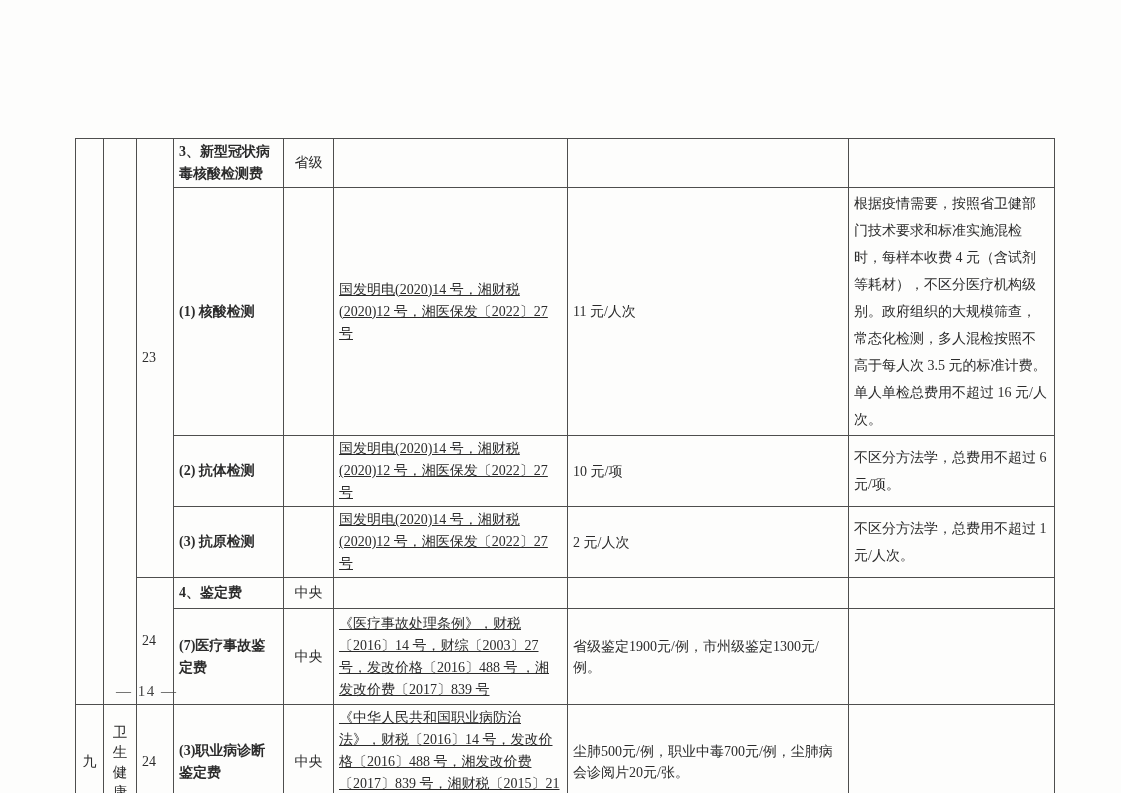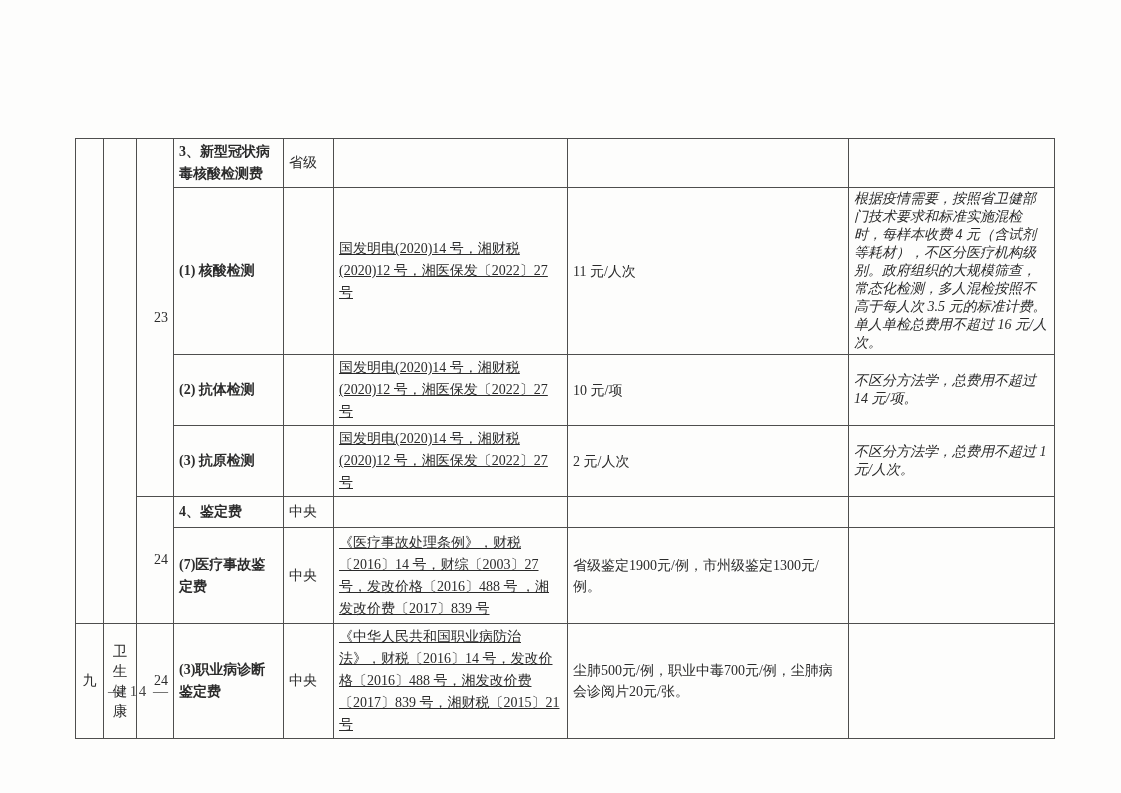--- a/index.html
+++ b/index.html
@@ -22,29 +22,29 @@
   .fee-table td {
     border: 1px solid #4e4e4e;
     padding: 2px 5px;
     font-size: 14px;
     vertical-align: middle;
     overflow: hidden;
   }
   .c-idx  { text-align: center; font-size: 15px; }
   .c-cat  { text-align: center; padding: 2px 2px; }
   .vert   { width: 16px; margin: 12px auto; word-break: break-all; line-height: 20px; text-align: center; font-size: 14.5px; }
-  .c-no   { text-align: right; font-size: 14.5px; }
-  .c-lvl  { font-size: 14.5px; }
+  .c-no   { text-align: left; font-size: 14.5px; }
+  .c-lvl  { text-align: center; font-size: 14.5px; }
   .c-item { font-size: 14px; line-height: 22px; padding: 3px 6px; font-weight: bold; }
   .c-pol  { font-size: 13.5px; line-height: 22px; padding: 3px 7px; text-decoration: underline; }
   .c-std  { font-size: 13.5px; line-height: 21px; padding: 3px 7px; }
-  .c-note { font-size: 13.5px; line-height: 18px; padding: 5px 8px; font-style: italic; }
+  .c-note { font-size: 13.5px; line-height: 27px; padding: 5px 8px; }
   .page-number {
     position: absolute;
-    left: 108px;
+    left: 116px;
     top: 683px;
     font-size: 15px;
     letter-spacing: 1.5px;
     color: #454545;
   }
 </style>
 </head>
 <body>
 
 <div class="page">
@@ -76,21 +76,21 @@
         <td class="c-lvl"></td>
         <td class="c-pol">国发明电(2020)14 号，湘财税(2020)12 号，湘医保发〔2022〕27 号</td>
         <td class="c-std">11 元/人次</td>
         <td class="c-note">根据疫情需要，按照省卫健部门技术要求和标准实施混检时，每样本收费 4 元（含试剂等耗材），不区分医疗机构级别。政府组织的大规模筛查，常态化检测，多人混检按照不高于每人次 3.5 元的标准计费。单人单检总费用不超过 16 元/人次。</td>
       </tr>
       <tr style="height:47px">
         <td class="c-item">(2) 抗体检测</td>
         <td class="c-lvl"></td>
         <td class="c-pol">国发明电(2020)14 号，湘财税(2020)12 号，湘医保发〔2022〕27 号</td>
         <td class="c-std">10 元/项</td>
-        <td class="c-note">不区分方法学，总费用不超过 14 元/项。</td>
+        <td class="c-note">不区分方法学，总费用不超过 6 元/项。</td>
       </tr>
       <tr style="height:45px">
         <td class="c-item">(3) 抗原检测</td>
         <td class="c-lvl"></td>
         <td class="c-pol">国发明电(2020)14 号，湘财税(2020)12 号，湘医保发〔2022〕27 号</td>
         <td class="c-std">2 元/人次</td>
         <td class="c-note">不区分方法学，总费用不超过 1 元/人次。</td>
       </tr>
       <tr style="height:31px">
         <td class="c-no" rowspan="2">24</td>

